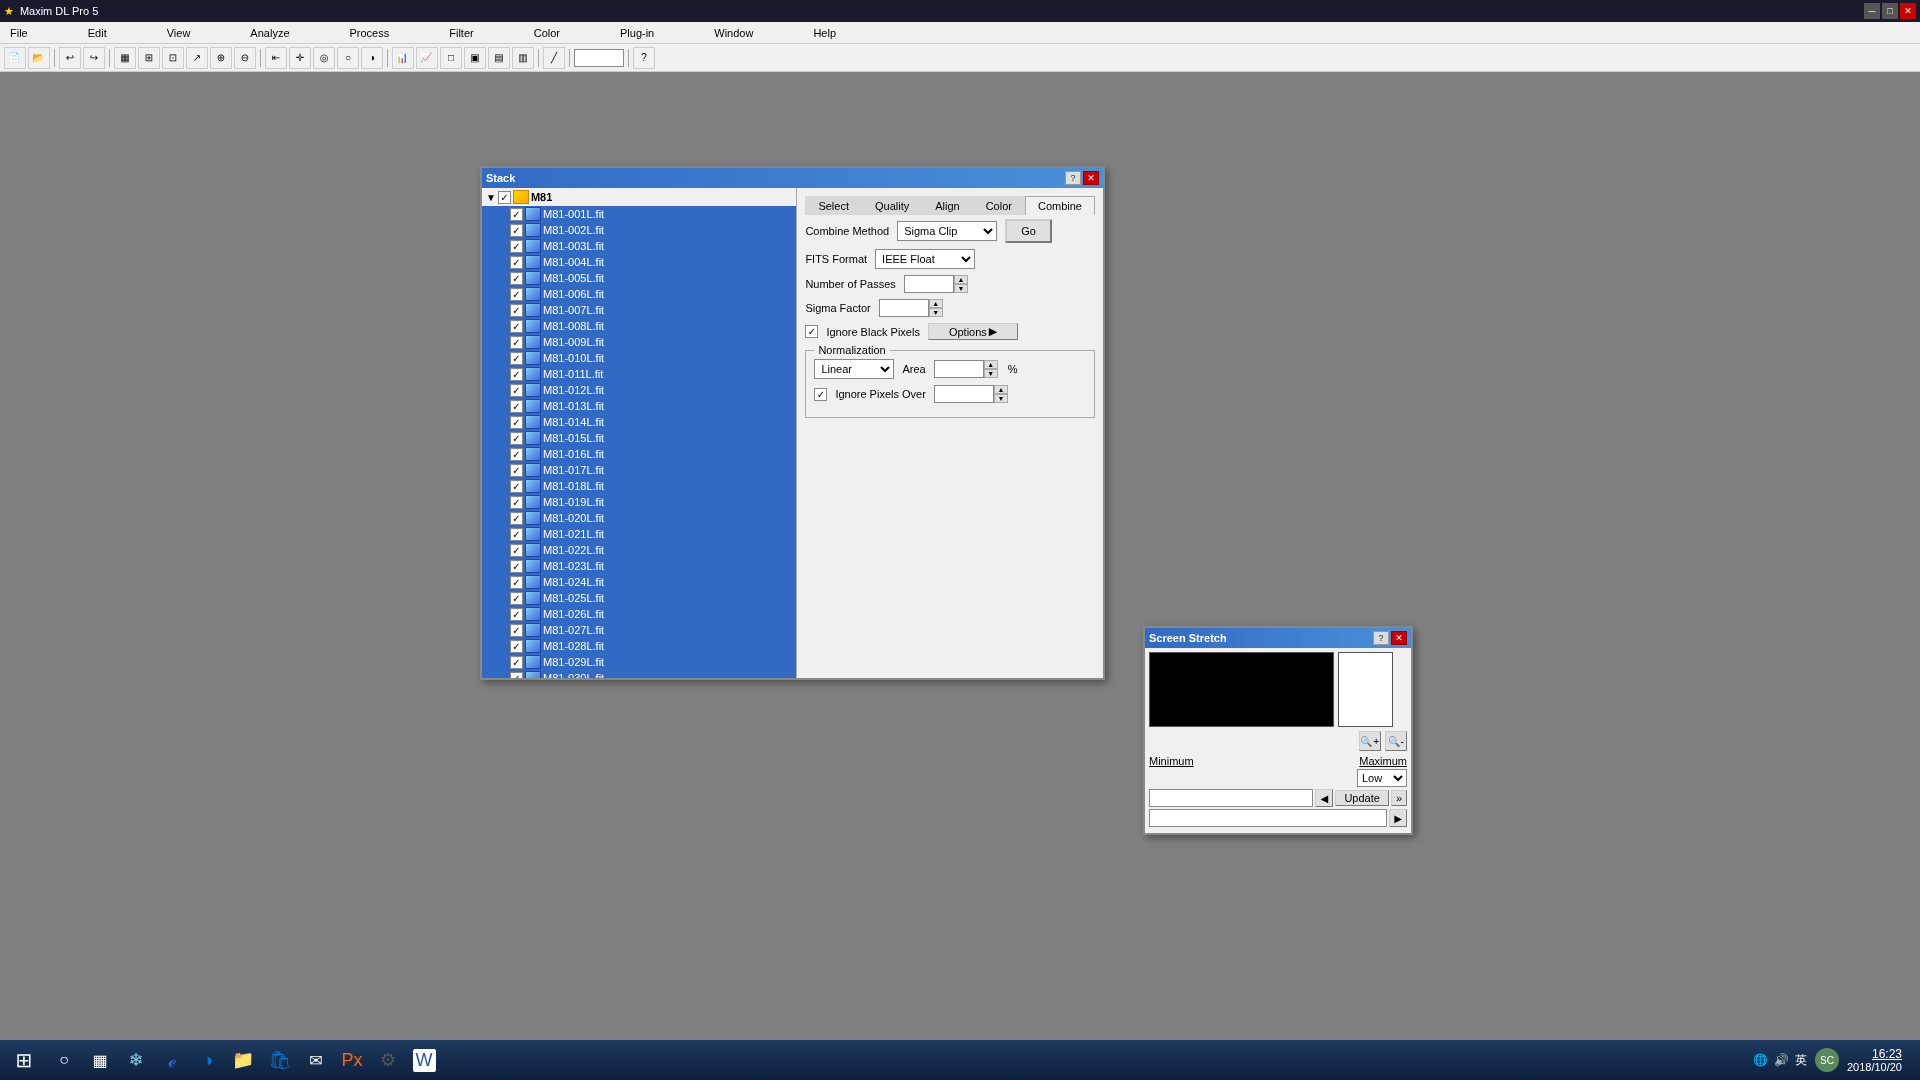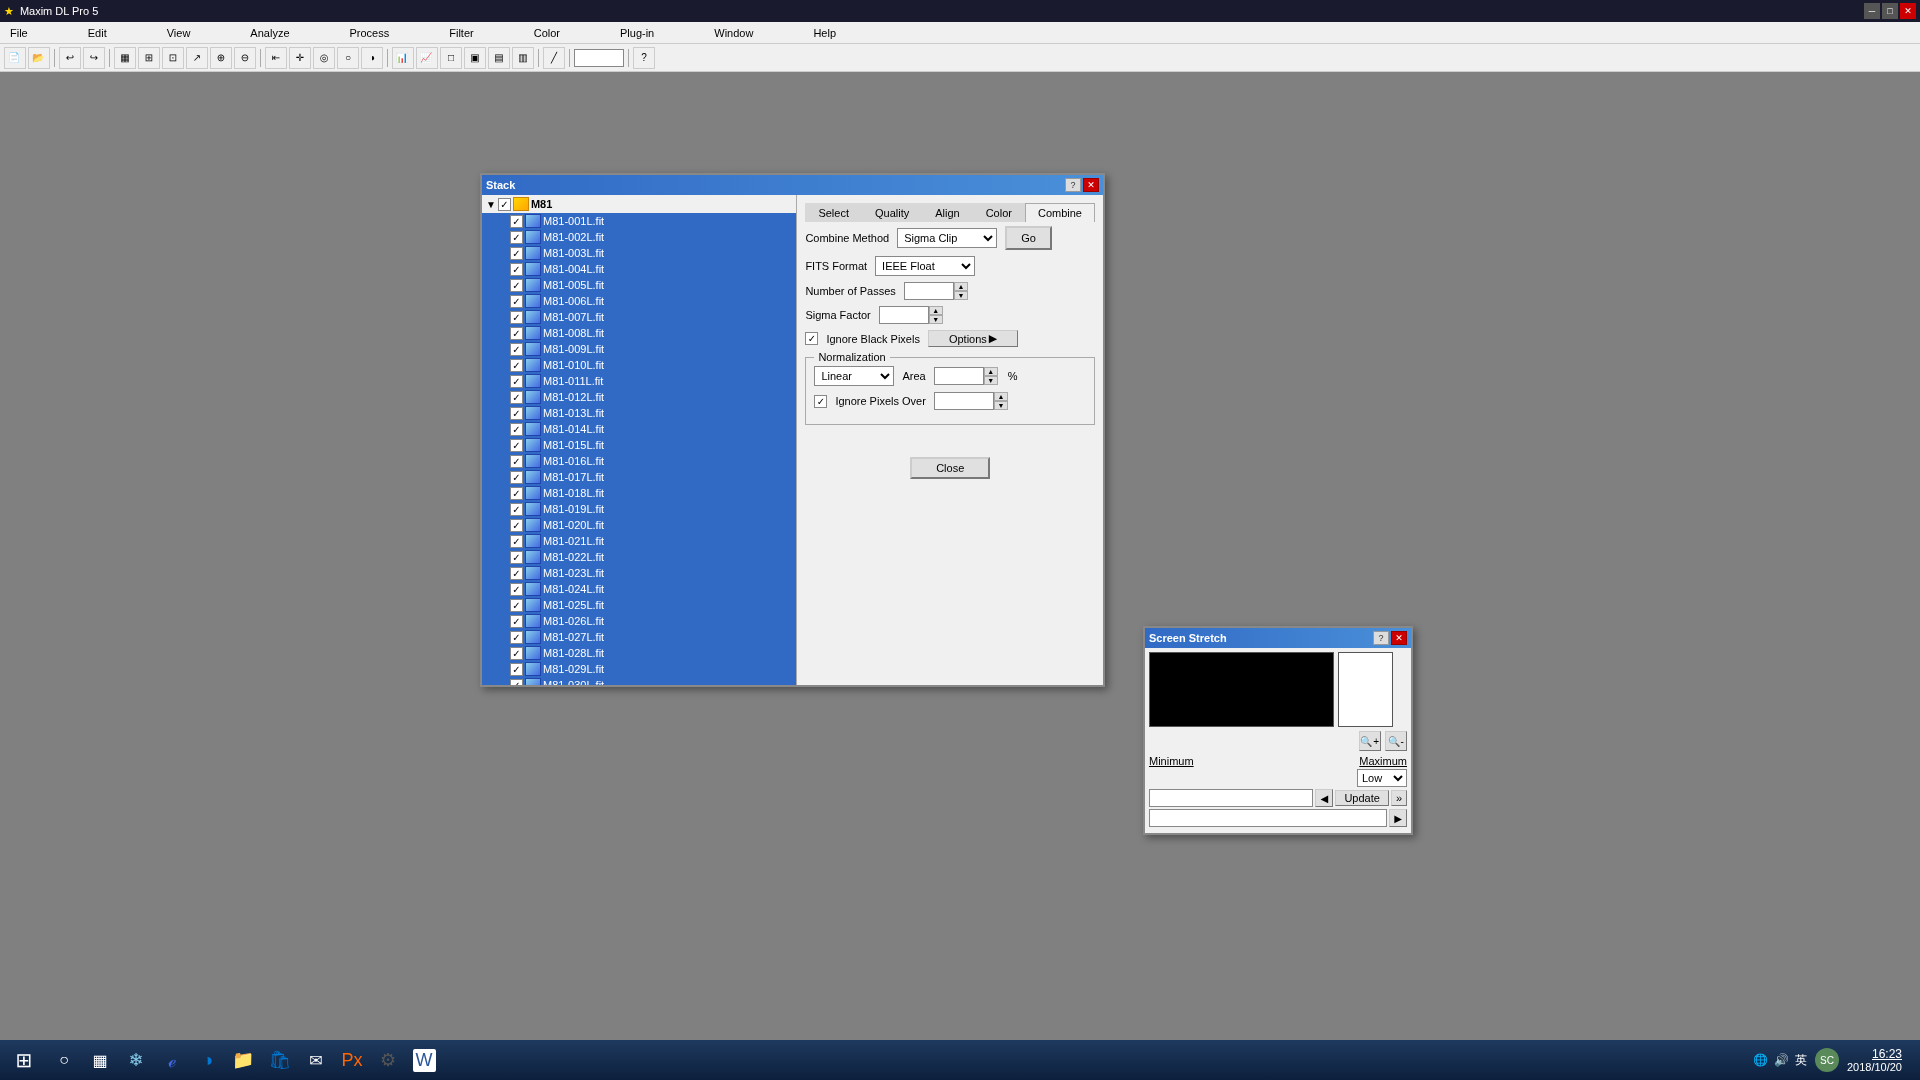--- a/index.html
+++ b/index.html
@@ -114,21 +114,21 @@
       display: flex;
       align-items: center;
       padding: 0 8px;
       justify-content: space-between;
       font-size: 11px;
     }
 
     
     #stack-dialog {
       position: absolute;
-      top: 100px;
+      top: 93px;
       left: 480px;
       width: 625px;
       background: #f0f0f0;
       border: 2px solid #888;
       box-shadow: 3px 3px 8px rgba(0,0,0,0.4);
     }
     .dialog-titlebar {
       background: linear-gradient(to right, #316ac5, #4a90d9);
       height: 20px;
       display: flex;
@@ -852,23 +852,20 @@
             <div class="spin-container">
               <input class="spin-input" type="text" style="width: 60px;">
               <div class="spin-buttons">
                 <button class="spin-btn">▲</button>
                 <button class="spin-btn">▼</button>
               </div>
             </div>
           </div>
         </div>
 
-        <div style="display:flex; justify-content:center; margin-top:16px;">
-          <button class="close-btn">Close</button>
-        </div>
       </div>
     </div>
   </div>
 
   <div id="stretch-dialog">
     <div class="dialog-titlebar">
       <span>Screen Stretch</span>
       <div class="dialog-controls">
         <button class="dialog-help-btn">?</button>
         <button class="dialog-close-btn">✕</button>

